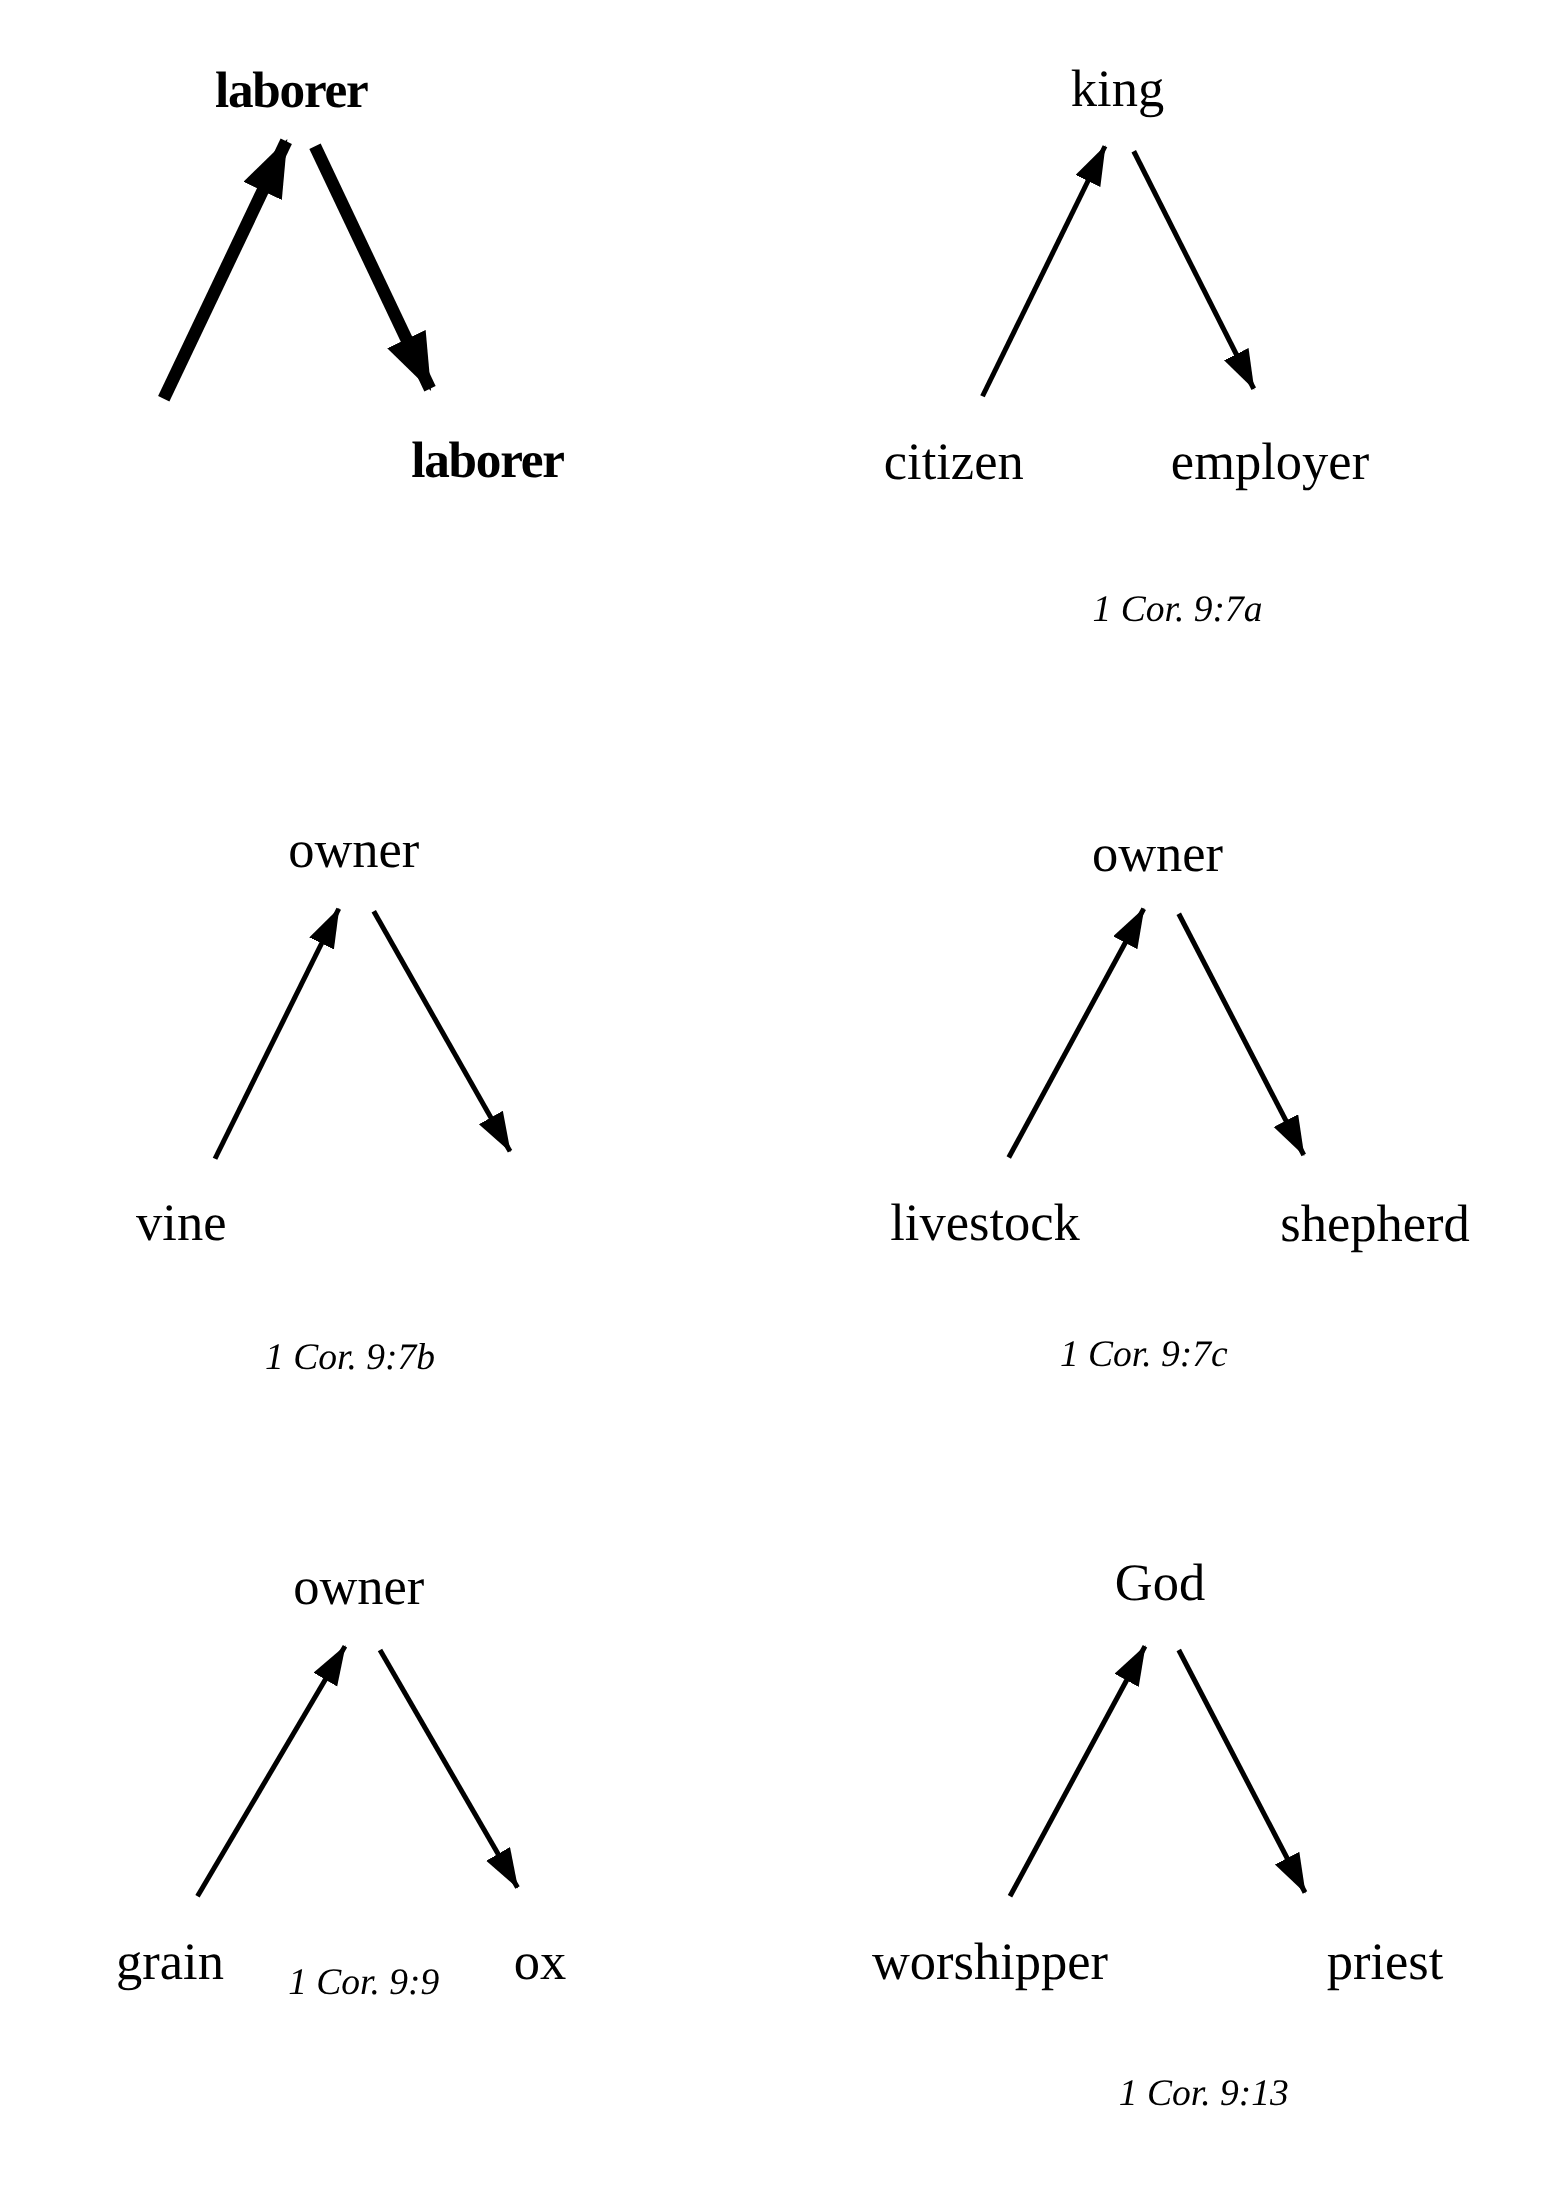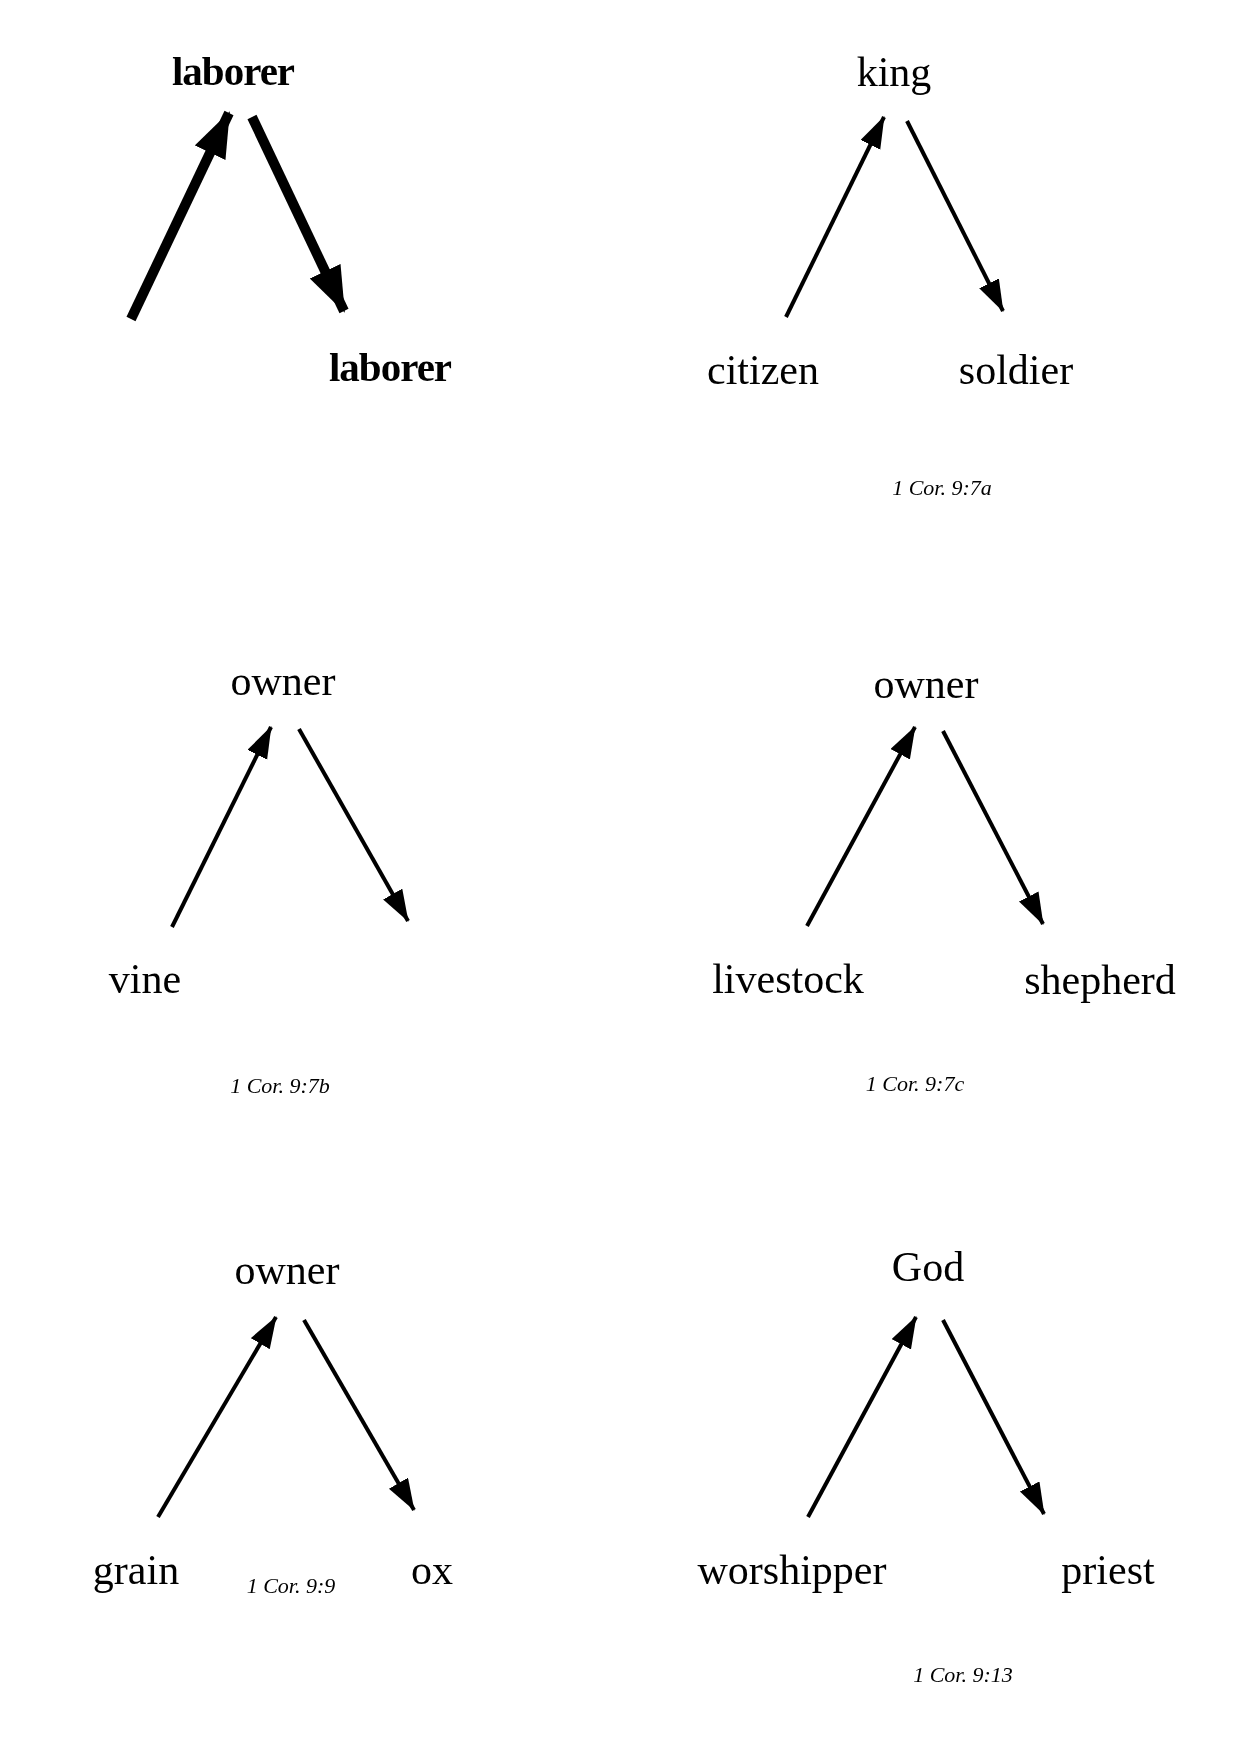--- a/index.html
+++ b/index.html
@@ -44,21 +44,21 @@
   .node.multiline {
     transform: none;
     white-space: pre-line;
     text-align: left;
     line-height: 48px;
   }
   .caption {
     position: absolute;
     transform: translate(-50%, -50%);
     font-style: italic;
-    font-size: 22px;
+    font-size: 30px;
     white-space: nowrap;
     color: #000000;
   }
 </style>
 </head>
 <body>
 
 <div id="page">
 
   <svg id="arrows" viewBox="0 0 1240 1758" xmlns="http://www.w3.org/2000/svg">
@@ -91,21 +91,21 @@
   </svg>
 
   <div class="panel">
     <div class="node bold" style="left:233px; top:72px">laborer</div>
     <div class="node bold" style="left:390px; top:368px">laborer</div>
   </div>
 
   <div class="panel">
     <div class="node" style="left:894px; top:72px">king</div>
     <div class="node" style="left:763px; top:370px">citizen</div>
-    <div class="node" style="left:1016px; top:370px">soldier</div>
+    <div class="node" style="left:1016px; top:370px">employer</div>
     <div class="caption" style="left:942px; top:488px">1 Cor. 9:7a</div>
   </div>
 
   <div class="panel">
     <div class="node" style="left:283px; top:681px">owner</div>
     <div class="node" style="left:145px; top:979px">vine</div>
     <div class="caption" style="left:280px; top:1086px">1 Cor. 9:7b</div>
   </div>
 
   <div class="panel">

